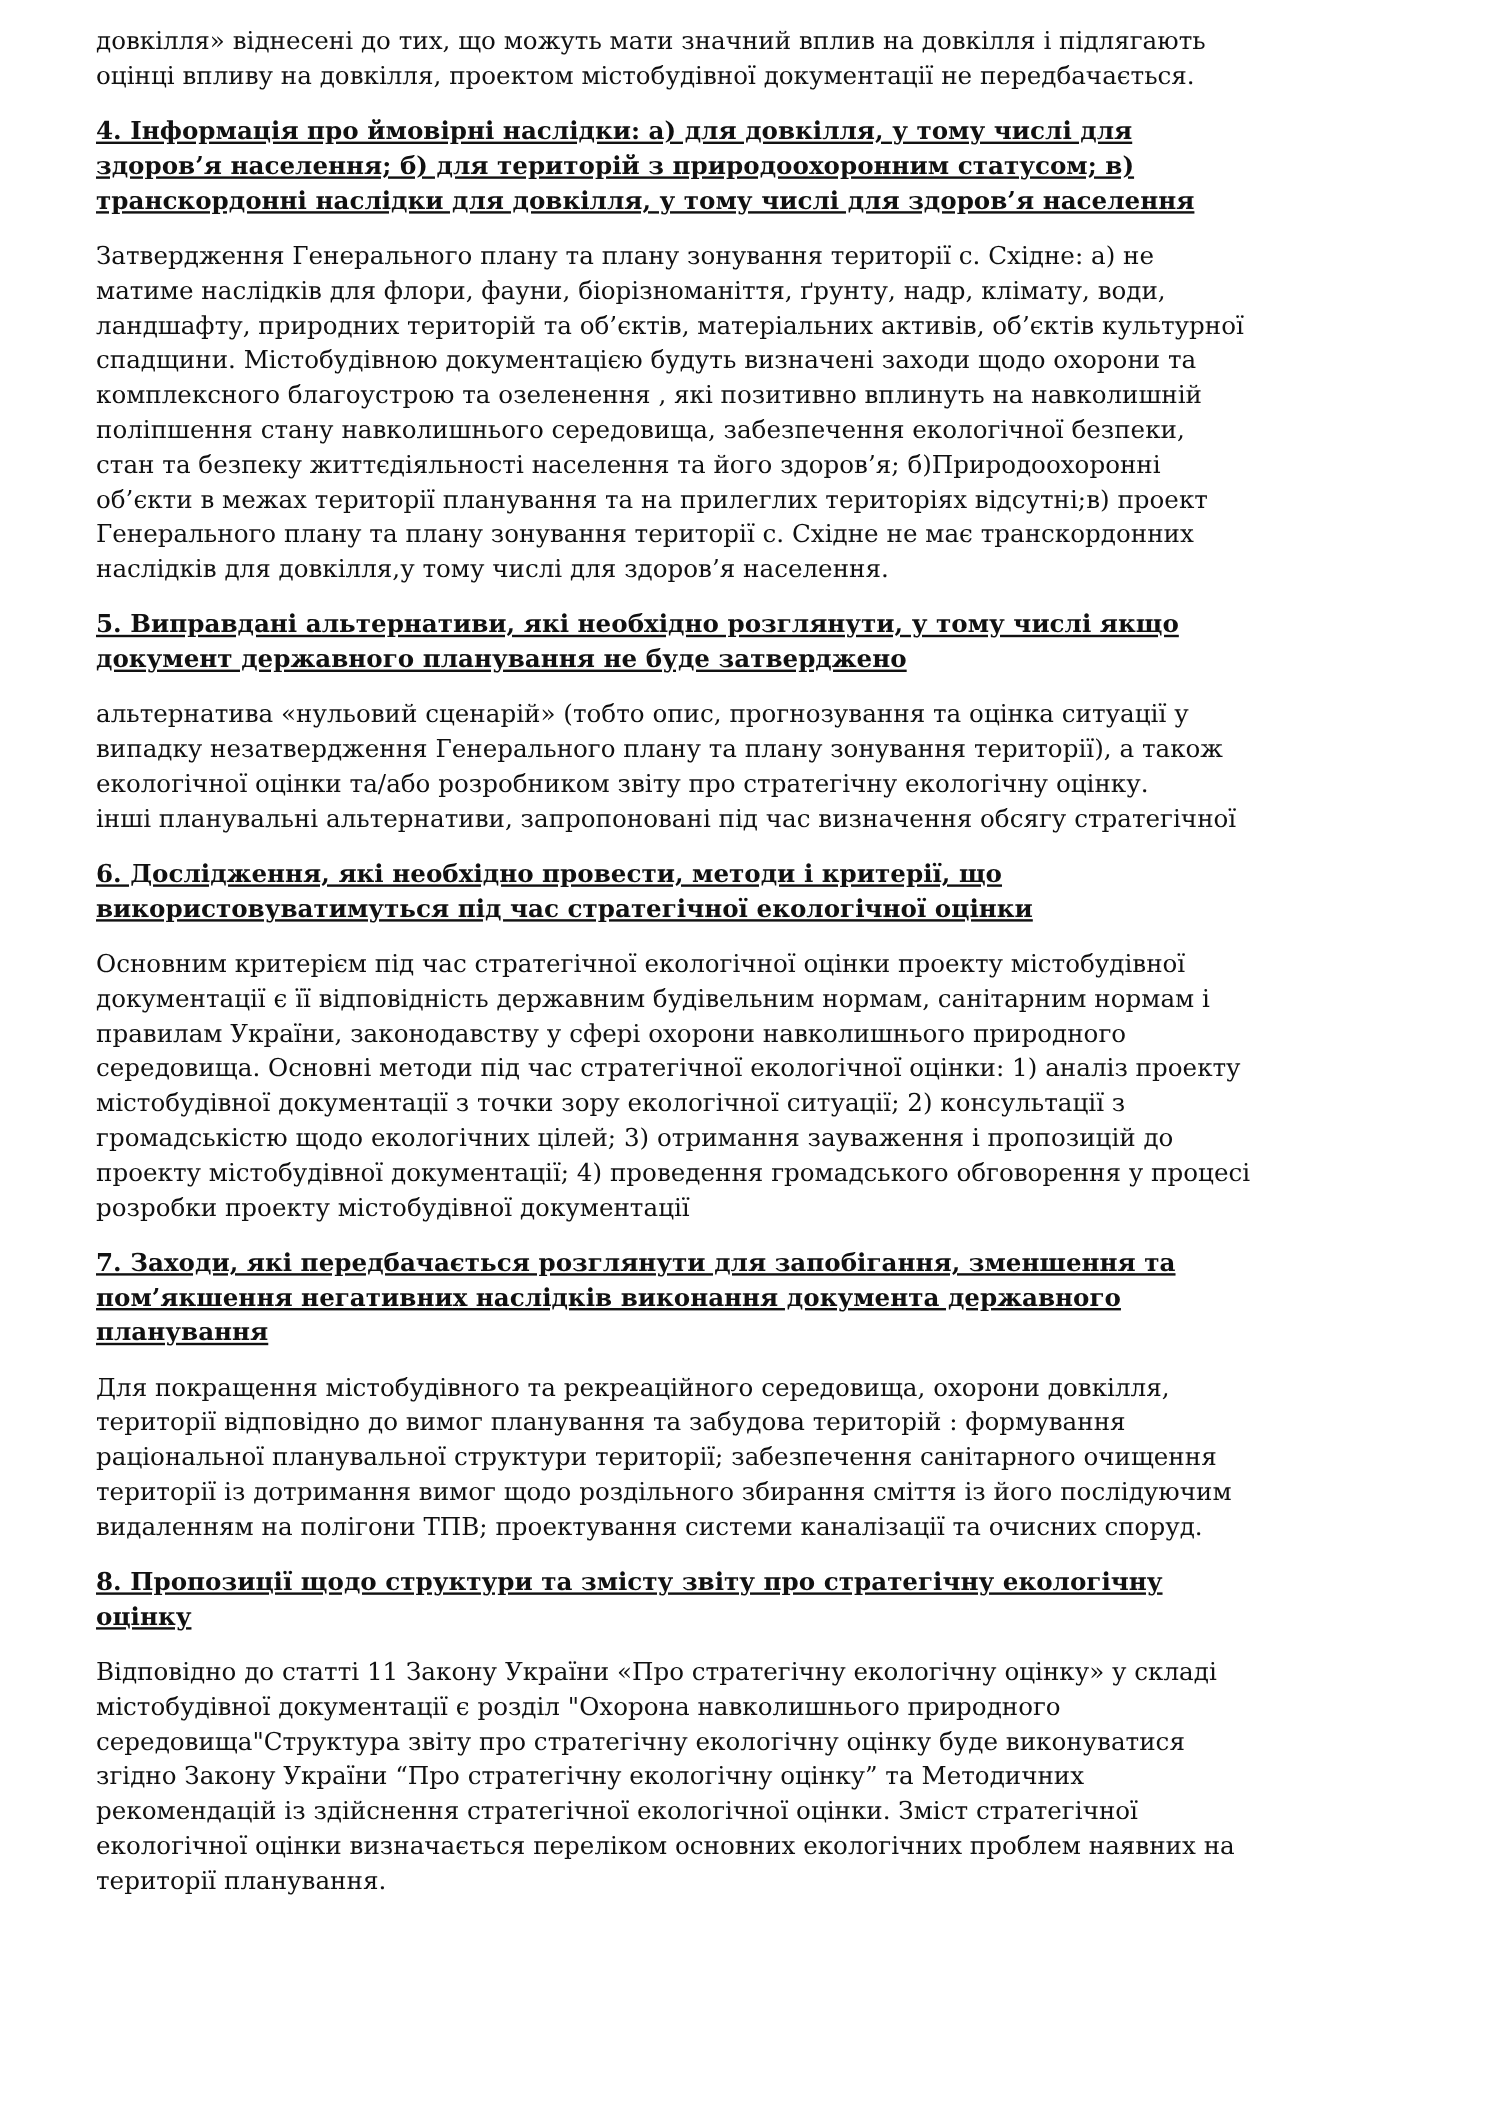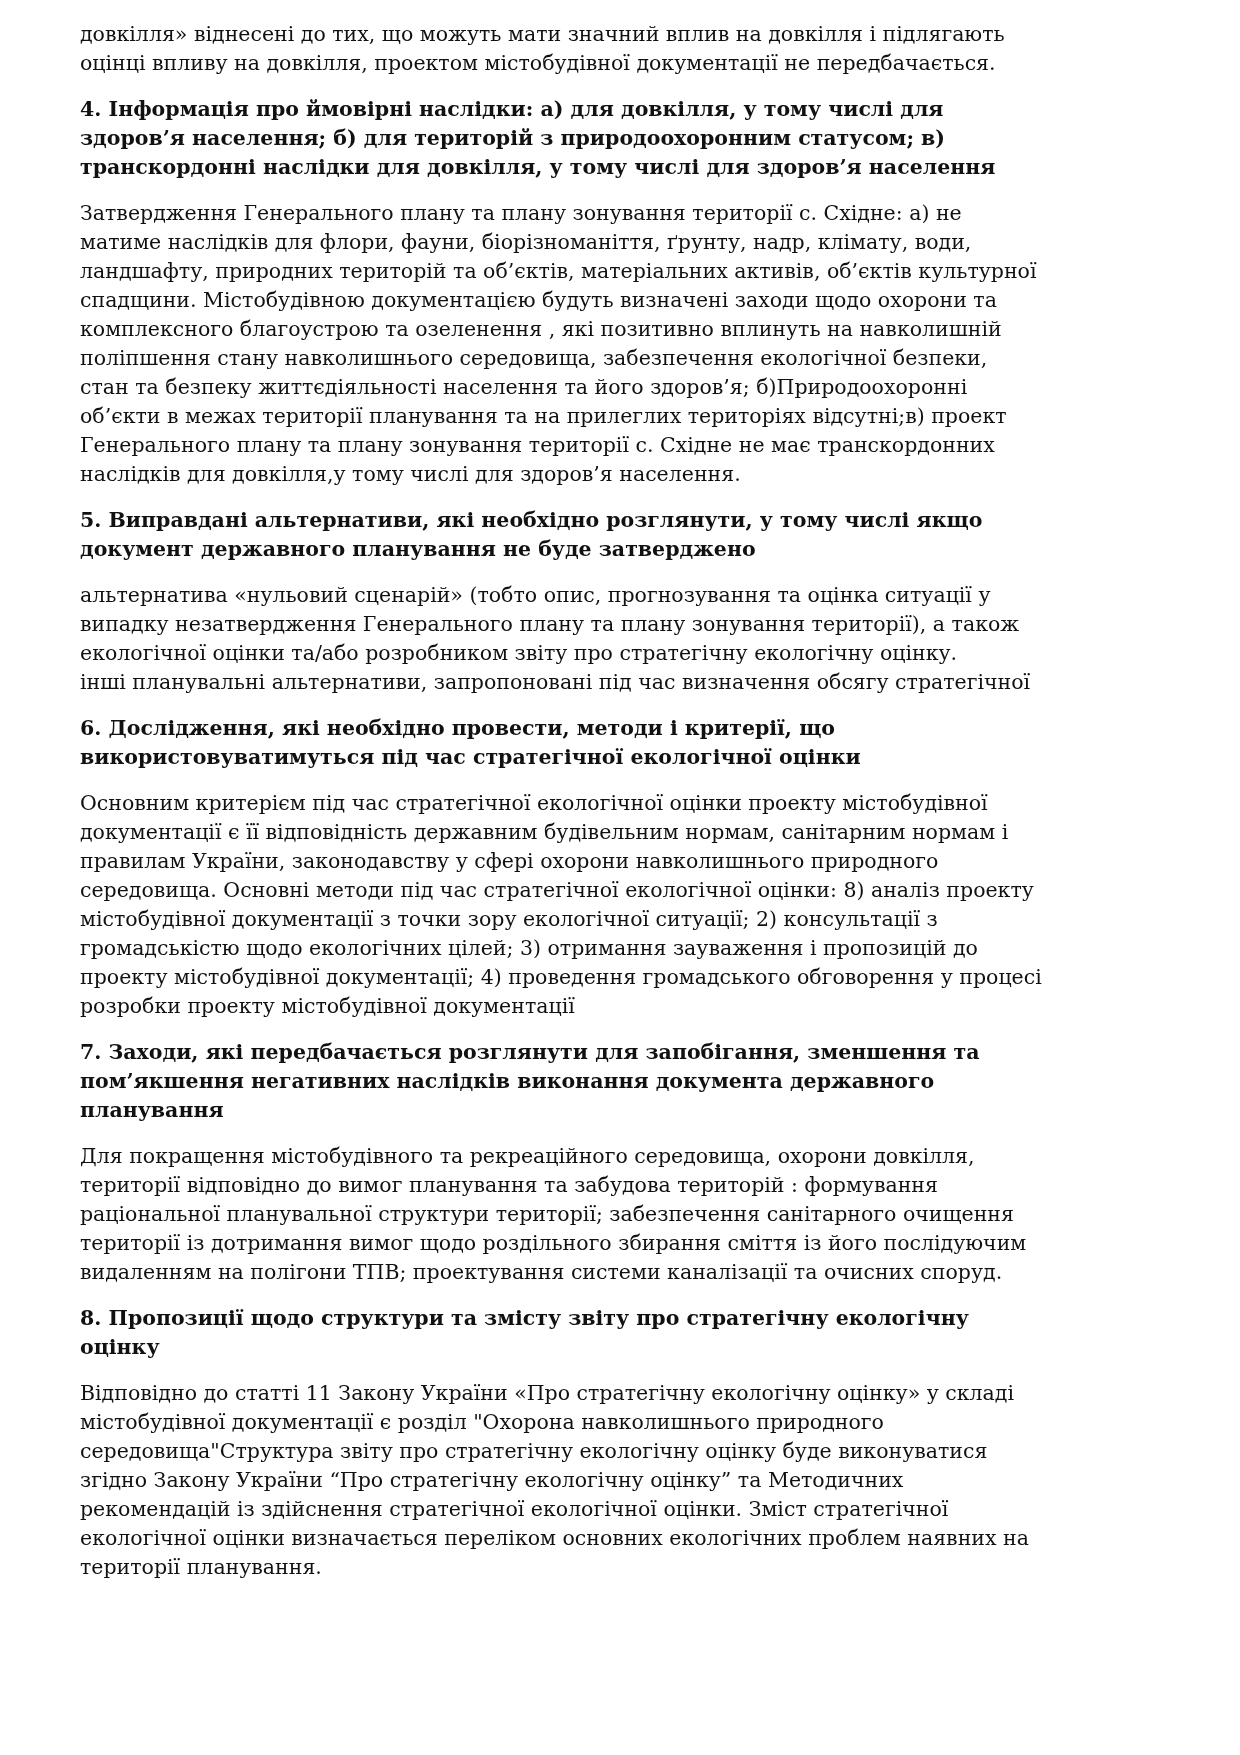--- a/index.html
+++ b/index.html
@@ -25,20 +25,21 @@
     display: block;
     font-size: 20.5px;
     line-height: 29px;
     white-space: nowrap;
   }
   .block {
     margin: 0;
   }
   .heading .line {
     font-weight: bold;
+    text-decoration: underline;
   }
   .gap-after-para { height: 17px; }
   .gap-after-head { height: 17px; }
 </style>
 </head>
 <body>
 
 <div class="page">
 
   <div class="block para">
@@ -82,21 +83,21 @@
 
   <div class="block heading">
     <span class="line">6. Дослідження, які необхідно провести, методи і критерії, що</span>
     <span class="line">використовуватимуться під час стратегічної екологічної оцінки</span>
   </div>
   <div class="gap-after-head"></div>
   <div class="block para">
     <span class="line">Основним критерієм під час стратегічної екологічної оцінки проекту містобудівної</span>
     <span class="line">документації є її відповідність державним будівельним нормам, санітарним нормам і</span>
     <span class="line">правилам України, законодавству у сфері охорони навколишнього природного</span>
-    <span class="line">середовища. Основні методи під час стратегічної екологічної оцінки: 8) аналіз проекту</span>
+    <span class="line">середовища. Основні методи під час стратегічної екологічної оцінки: 1) аналіз проекту</span>
     <span class="line">містобудівної документації з точки зору екологічної ситуації; 2) консультації з</span>
     <span class="line">громадськістю щодо екологічних цілей; 3) отримання зауваження і пропозицій до</span>
     <span class="line">проекту містобудівної документації; 4) проведення громадського обговорення у процесі</span>
     <span class="line">розробки проекту містобудівної документації</span>
   </div>
   <div class="gap-after-para"></div>
 
   <div class="block heading">
     <span class="line">7. Заходи, які передбачається розглянути для запобігання, зменшення та</span>
     <span class="line">пом’якшення негативних наслідків виконання документа державного</span>

